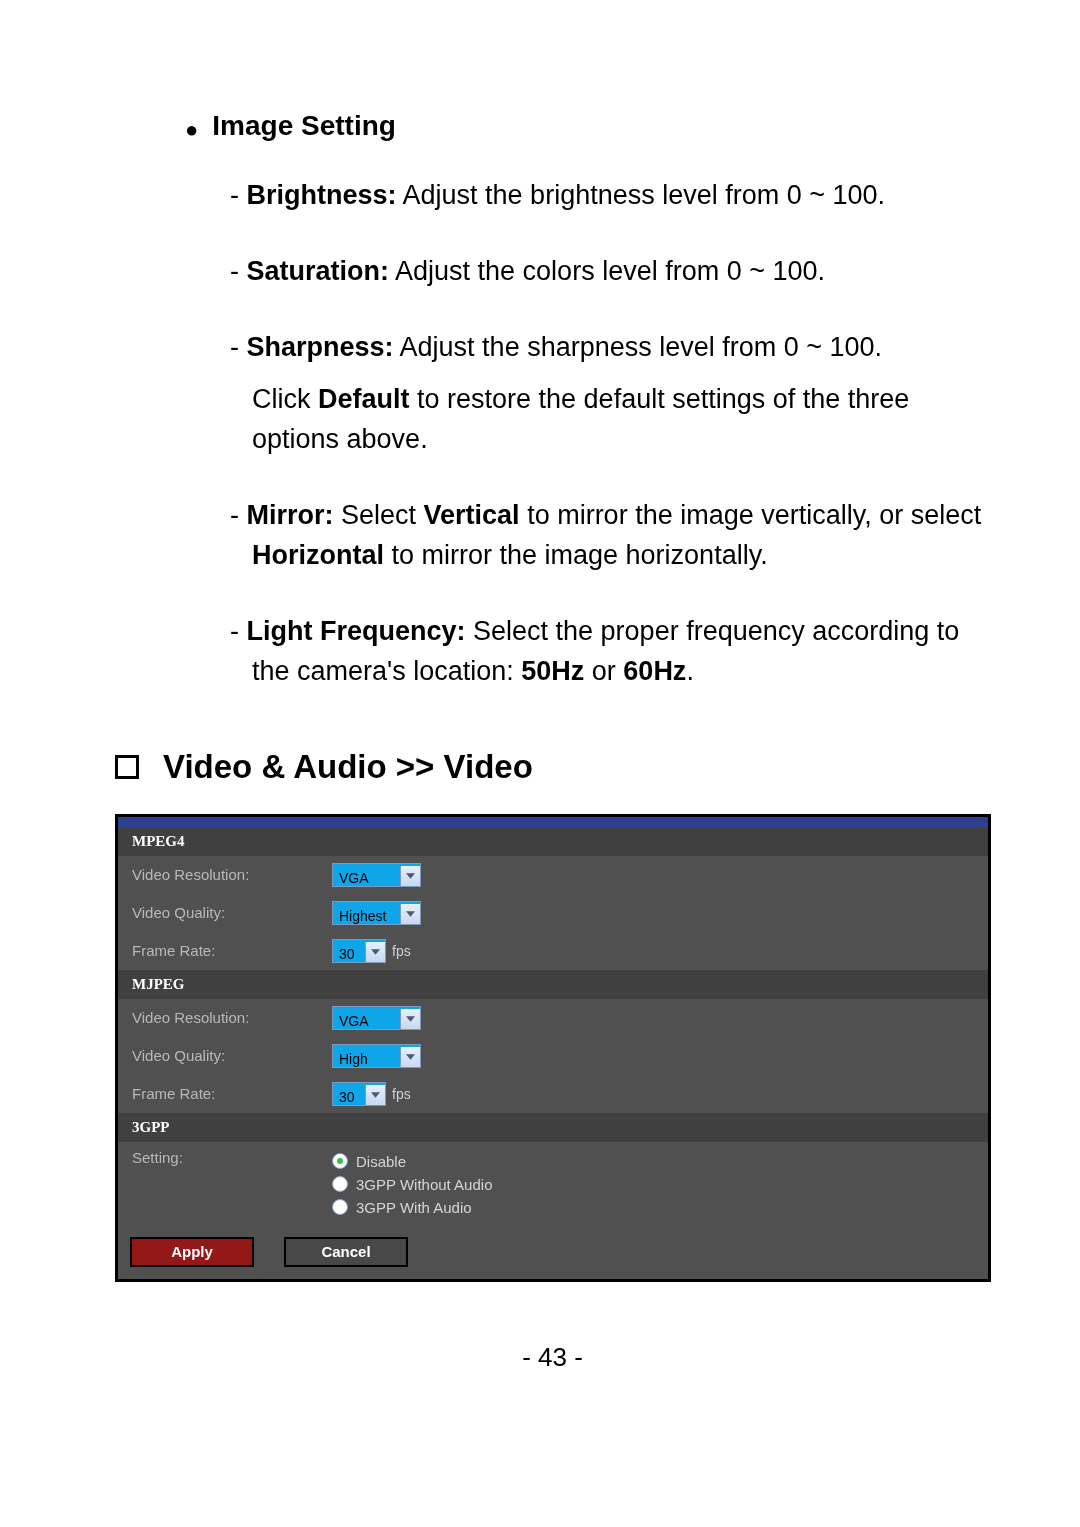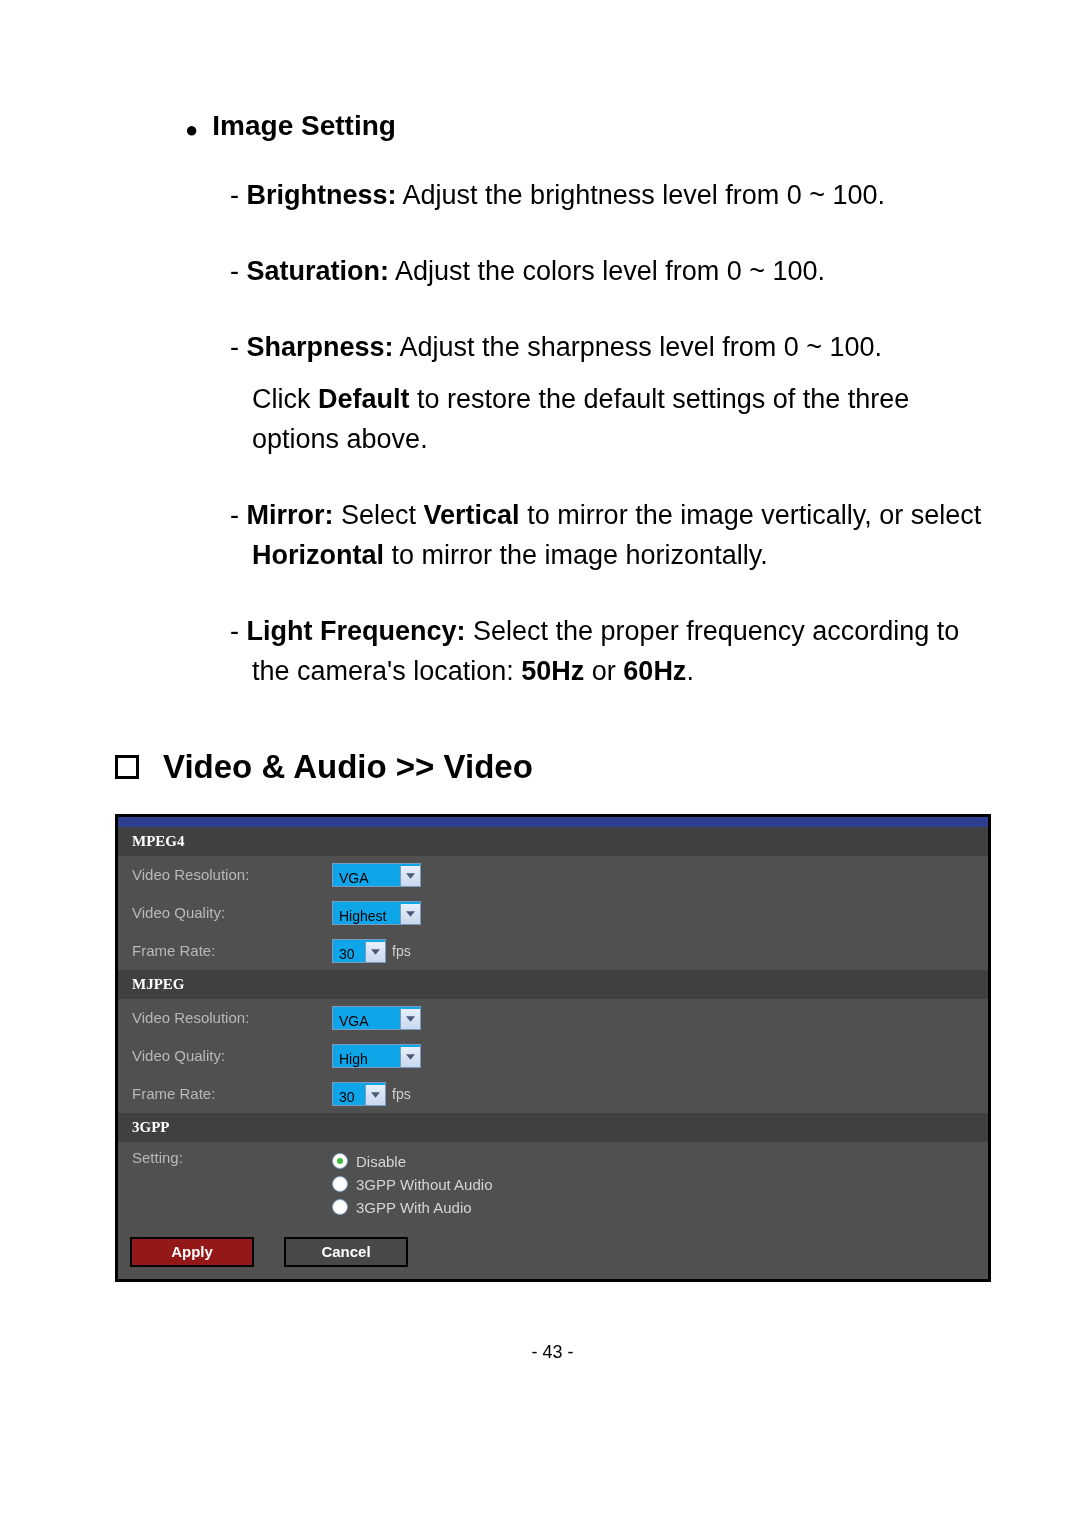--- a/index.html
+++ b/index.html
@@ -179,21 +179,21 @@
     display: flex;
     align-items: center;
     justify-content: center;
   }
   .btn-apply { background: #951818; text-align: right; }
   .btn-cancel { background: #484848; }
 
   .pgnum {
     margin-top: 60px;
     text-align: center;
-    font-size: 18px;
+    font-size: 26px;
   }
 </style>
 </head>
 <body>
 
 <div class="page">
 
   <div class="bullet-row">
     <span class="disc">●</span>
     <span class="bullet-title">Image Setting</span>

